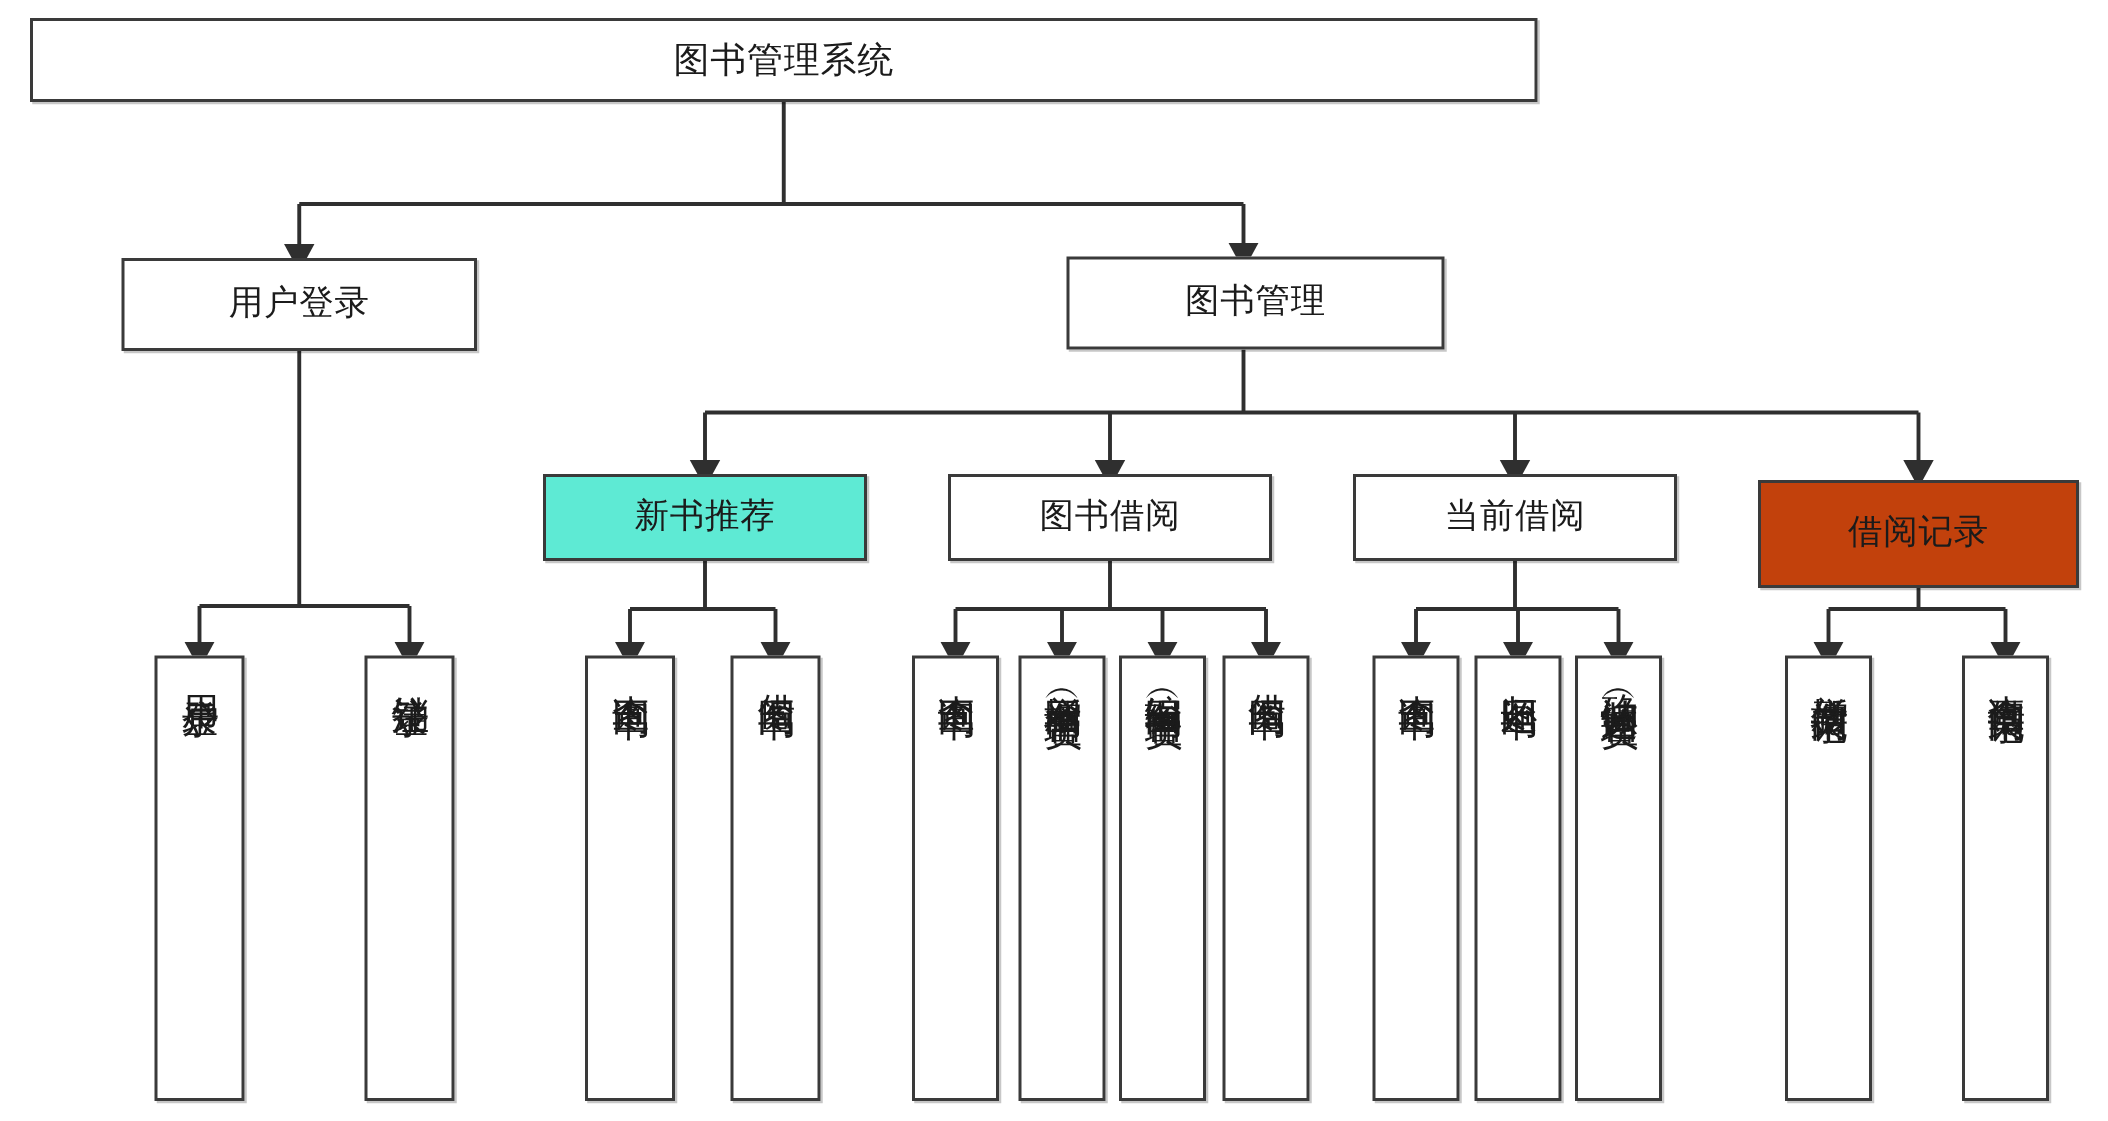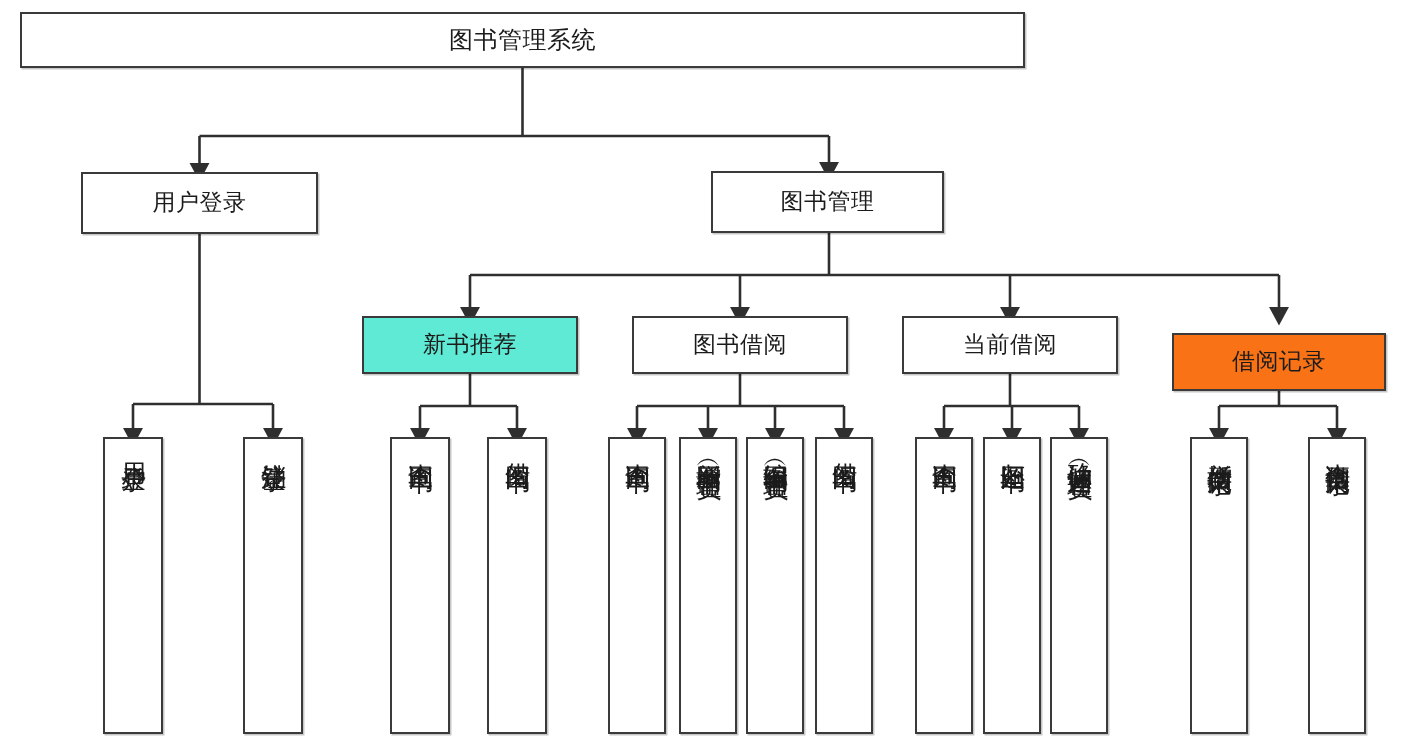--- a/index.html
+++ b/index.html
@@ -116,33 +116,33 @@
         <line x1="1337" y1="406" x2="1337" y2="436" stroke="#2f2f2f" stroke-width="2.6" marker-end="url(#arrowhead)"></line>
       </g>
   </svg>
   <div id="node-layer">
       <div class="node horizontal root" style="left: 20px; top: 12px; width: 1005px; height: 56px; border-color: rgb(58, 58, 58); background: rgb(255, 255, 255);">
         <span class="node-label" style="color: rgb(27, 27, 27);">图书管理系统</span>
       </div>
       <div class="node horizontal" style="left: 81px; top: 172px; width: 237px; height: 62px; border-color: rgb(58, 58, 58); background: rgb(255, 255, 255);">
         <span class="node-label" style="color: rgb(27, 27, 27);">用户登录</span>
       </div>
-      <div class="node horizontal" style="left: 711px; top: 171px; width: 233px; height: 62px; border-color: rgb(58, 58, 58); background: rgb(255, 255, 255);">
+      <div class="node horizontal" style="left: 711px; top: 171px; width: 252px; height: 62px; border-color: rgb(58, 58, 58); background: rgb(255, 255, 255);">
         <span class="node-label" style="color: rgb(27, 27, 27);">图书管理</span>
       </div>
       <div class="node horizontal" style="left: 362px; top: 316px; width: 216px; height: 58px; border-color: rgb(58, 58, 58); background: #5eead4;">
         <span class="node-label" style="color: rgb(27, 27, 27);">新书推荐</span>
       </div>
       <div class="node horizontal" style="left: 632px; top: 316px; width: 216px; height: 58px; border-color: rgb(58, 58, 58); background: rgb(255, 255, 255);">
         <span class="node-label" style="color: rgb(27, 27, 27);">图书借阅</span>
       </div>
       <div class="node horizontal" style="left: 902px; top: 316px; width: 216px; height: 58px; border-color: rgb(58, 58, 58); background: rgb(255, 255, 255);">
         <span class="node-label" style="color: rgb(27, 27, 27);">当前借阅</span>
       </div>
-      <div class="node horizontal" style="left: 1172px; top: 333px; width: 214px; height: 58px; border-color: rgb(58, 58, 58); background: #f97316;">
+      <div class="node horizontal" style="left: 1172px; top: 320px; width: 214px; height: 72px; border-color: rgb(58, 58, 58); background: #c2410c;">
         <span class="node-label" style="color: rgb(27, 27, 27);">借阅记录</span>
       </div>
       <div class="node vertical" style="left: 103px; top: 437px; width: 60px; height: 297px; border-color: rgb(58, 58, 58); background: rgb(255, 255, 255);">
         <span class="node-label" style="color: rgb(27, 27, 27);">用户登录</span>
       </div>
       <div class="node vertical" style="left: 243px; top: 437px; width: 60px; height: 297px; border-color: rgb(58, 58, 58); background: rgb(255, 255, 255);">
         <span class="node-label" style="color: rgb(27, 27, 27);">注销登录</span>
       </div>
       <div class="node vertical" style="left: 390px; top: 437px; width: 60px; height: 297px; border-color: rgb(58, 58, 58); background: rgb(255, 255, 255);">
         <span class="node-label" style="color: rgb(27, 27, 27);">查询图书</span>

